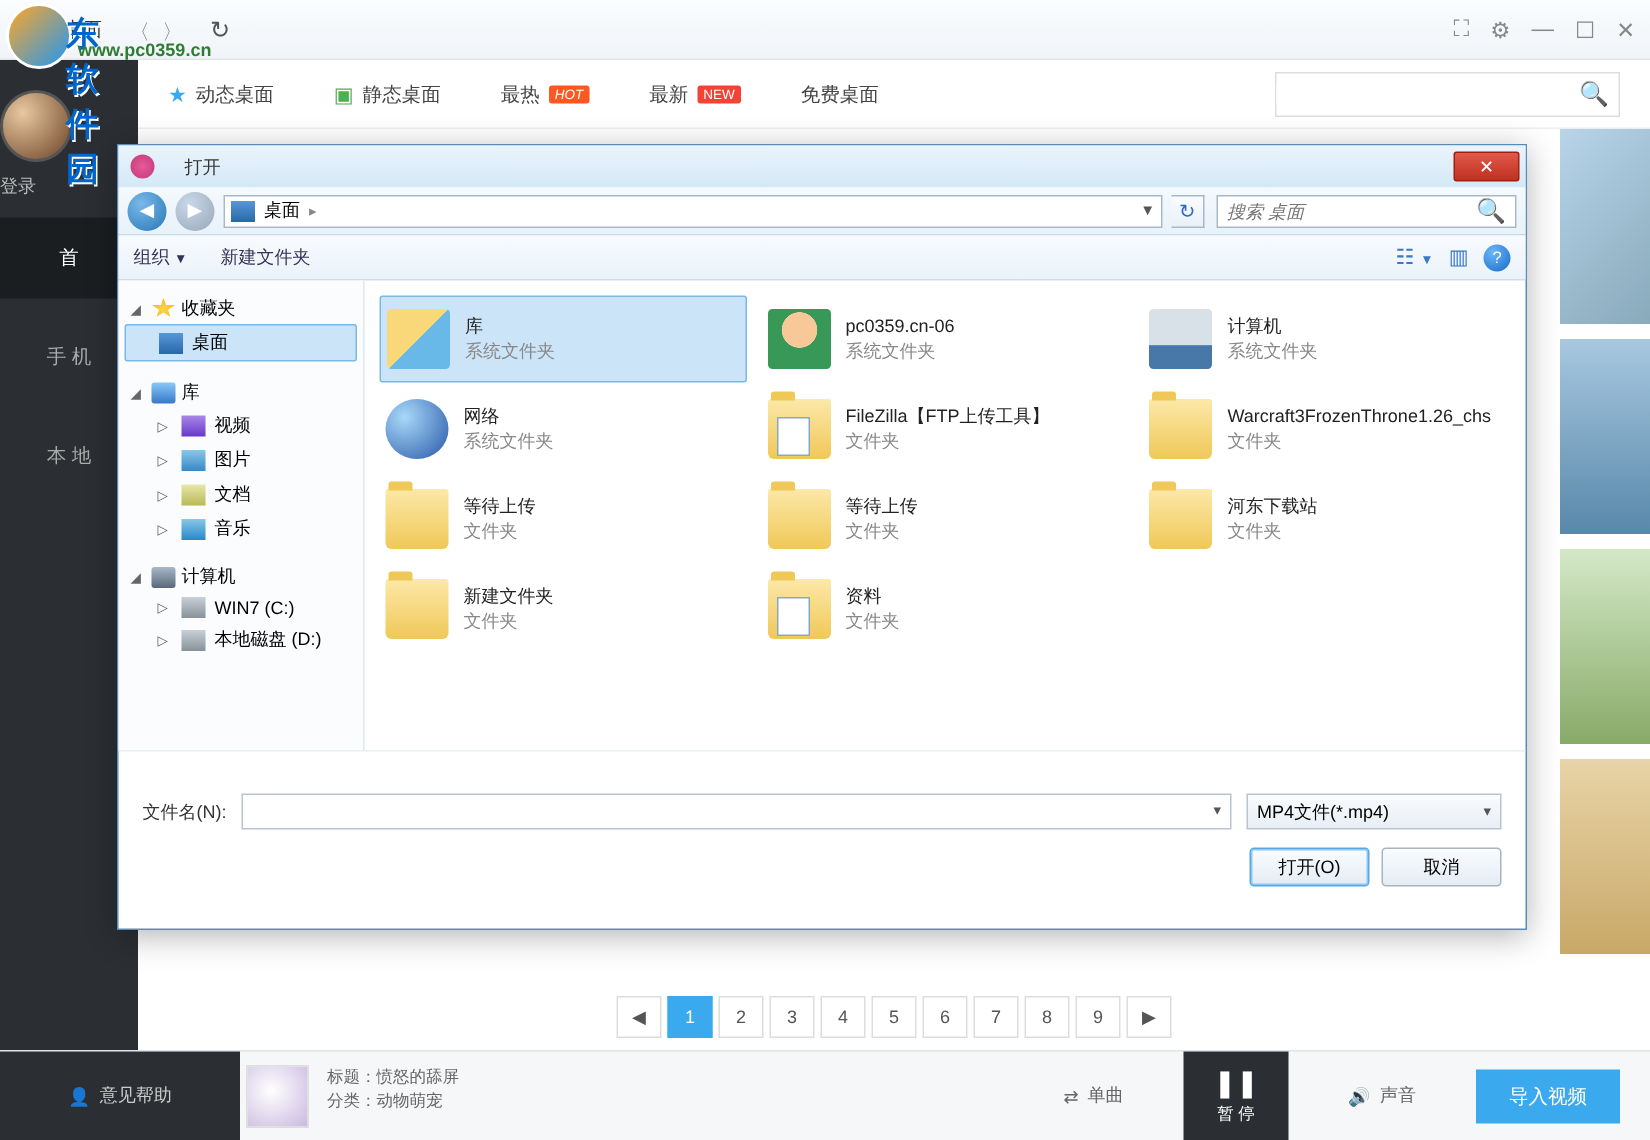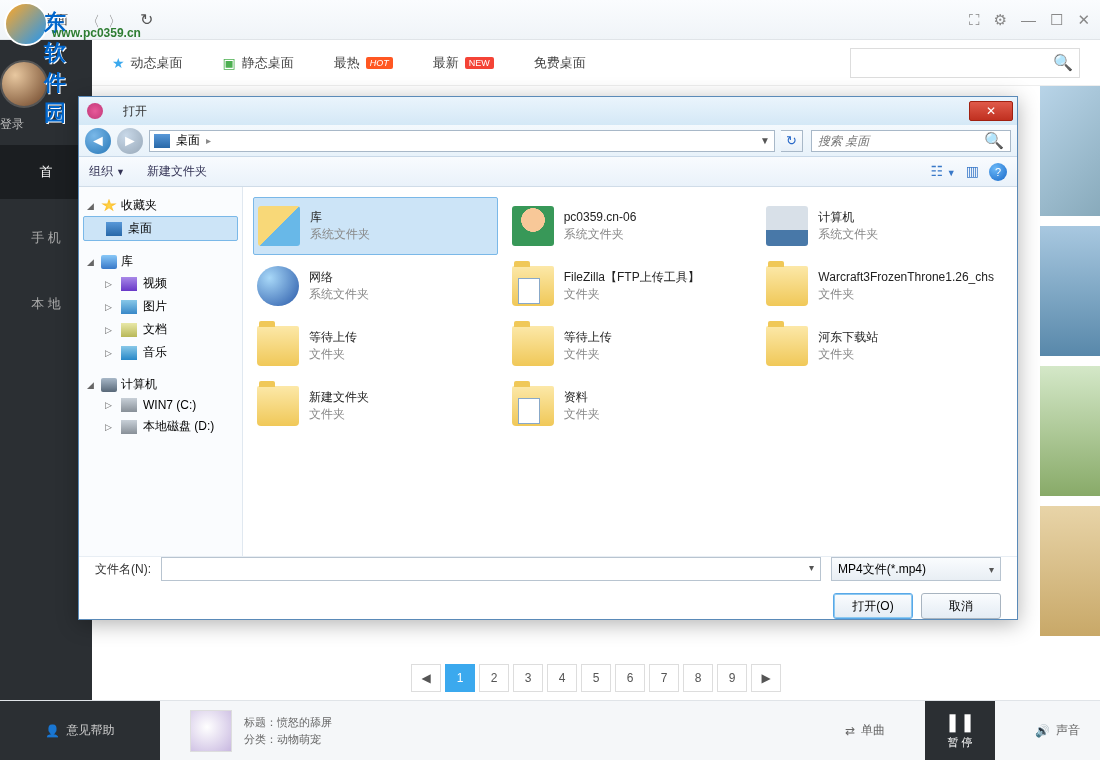--- a/index.html
+++ b/index.html
@@ -54,21 +54,21 @@
 .thumb.t4 { background: linear-gradient(#e8d4a8,#c8a868); }
 
 
 .pagination { height: 44px; display: flex; align-items: center; justify-content: center; gap: 4px; }
 .page-btn { min-width: 30px; height: 28px; border: 1px solid #ddd; background: #fff; font-size: 12px; color: #555; display: flex; align-items: center; justify-content: center; cursor: pointer; }
 .page-btn.active { background: #3ba9ee; color: #fff; border-color: #3ba9ee; }
 
 
 .player { height: 60px; background: #f5f7f9; border-top: 1px solid #e0e4e8; display: flex; align-items: center; }
 .help-link { width: 160px; height: 100%; background: #2b2f33; color: #ccc; font-size: 12px; display: flex; align-items: center; justify-content: center; gap: 6px; cursor: pointer; }
-.nowplaying { display: flex; align-items: center; padding: 0 30px; gap: 12px; }
+.nowplaying { display: flex; align-items: flex-start; padding: 0 4px; gap: 12px; }
 .np-art { width: 42px; height: 42px; background: radial-gradient(circle at 40% 40%, #fff, #c8b8e0); border: 1px solid #ddd; }
 .np-meta { font-size: 11px; color: #666; line-height: 1.5; }
 .player-controls { margin-left: auto; display: flex; align-items: center; gap: 40px; padding-right: 20px; }
 .pc-item { font-size: 12px; color: #666; display: flex; align-items: center; gap: 6px; cursor: pointer; }
 .pause-btn { width: 70px; height: 60px; background: #2b2f33; color: #fff; display: flex; flex-direction: column; align-items: center; justify-content: center; gap: 2px; cursor: pointer; }
 .pause-icon { font-size: 18px; }
 .pause-label { font-size: 11px; text-align: center; }
 .import-btn { background: #3ba9ee; color: #fff; height: 36px; padding: 0 22px; border: none; font-size: 13px; cursor: pointer; }
 
 
@@ -130,21 +130,21 @@
 .fic-pc { background: linear-gradient(#d8e0e8 60%,#4878a8 61%); border-radius: 3px; }
 .fic-net { background: radial-gradient(circle at 30% 30%,#a8d8f8,#2858a8); border-radius: 50%; }
 .fic-folder { background: linear-gradient(#fce8a8,#f0c858); border-radius: 2px 2px 4px 4px; position: relative; }
 .fic-folder::before { content:""; position:absolute; top:-5px; left:2px; width:16px; height:6px; background:#f0c858; border-radius:2px 2px 0 0; }
 .fic-folder-docx::after { content:""; position:absolute; bottom:2px; left:6px; width:20px; height:24px; background:#fff; border:1px solid #88a8c8; }
 .file-meta { font-size: 12px; line-height: 1.4; }
 .file-name { color: #222; }
 .file-sub { color: #888; font-size: 12px; }
 
 
-.dlg-bottom { padding: 0 16px; border-top: 1px solid #e8eef4; }
+.dlg-bottom { padding: 28px 16px; border-top: 1px solid #e8eef4; }
 .fn-row { display: flex; align-items: center; gap: 10px; margin-bottom: 12px; }
 .fn-label { font-size: 12px; color: #333; }
 .fn-input { flex: 1; height: 24px; border: 1px solid #b8c4d0; padding: 0 6px; font-size: 12px; position: relative; }
 .fn-input::after { content: "▾"; position: absolute; right: 6px; top: 4px; font-size: 10px; color: #555; }
 .ft-select { width: 170px; height: 24px; border: 1px solid #b8c4d0; padding: 0 6px; font-size: 12px; display: flex; align-items: center; position: relative; background: linear-gradient(#fafcfe,#e8eef4); }
 .ft-select::after { content: "▾"; position: absolute; right: 6px; font-size: 10px; color: #555; }
 .btn-row { display: flex; justify-content: flex-end; gap: 8px; }
 .dlg-btn { min-width: 80px; height: 26px; border: 1px solid #a8b4c0; background: linear-gradient(#fafcfe,#e4ecf4); font-size: 12px; border-radius: 3px; cursor: pointer; text-align: center; }
 .dlg-btn.primary { border-color: #58a8e8; box-shadow: 0 0 0 1px #8cc8f0 inset; }
 
@@ -258,20 +258,21 @@
         <span>单曲</span>
       </div>
       <div class="pause-btn">
         <span class="pause-icon">❚❚</span>
         <span class="pause-label">暂 停</span>
       </div>
       <div class="pc-item">
         <span>🔊</span>
         <span>声音</span>
       </div>
+      <button class="import-btn">导入视频</button>
     </div>
   </div>
 </div>
 
 <div class="dialog">
   <div class="dlg-title">
     <span class="dlg-title-icon"></span>
     <span class="dlg-title-text">打开</span>
     <span class="dlg-close">✕</span>
   </div>

